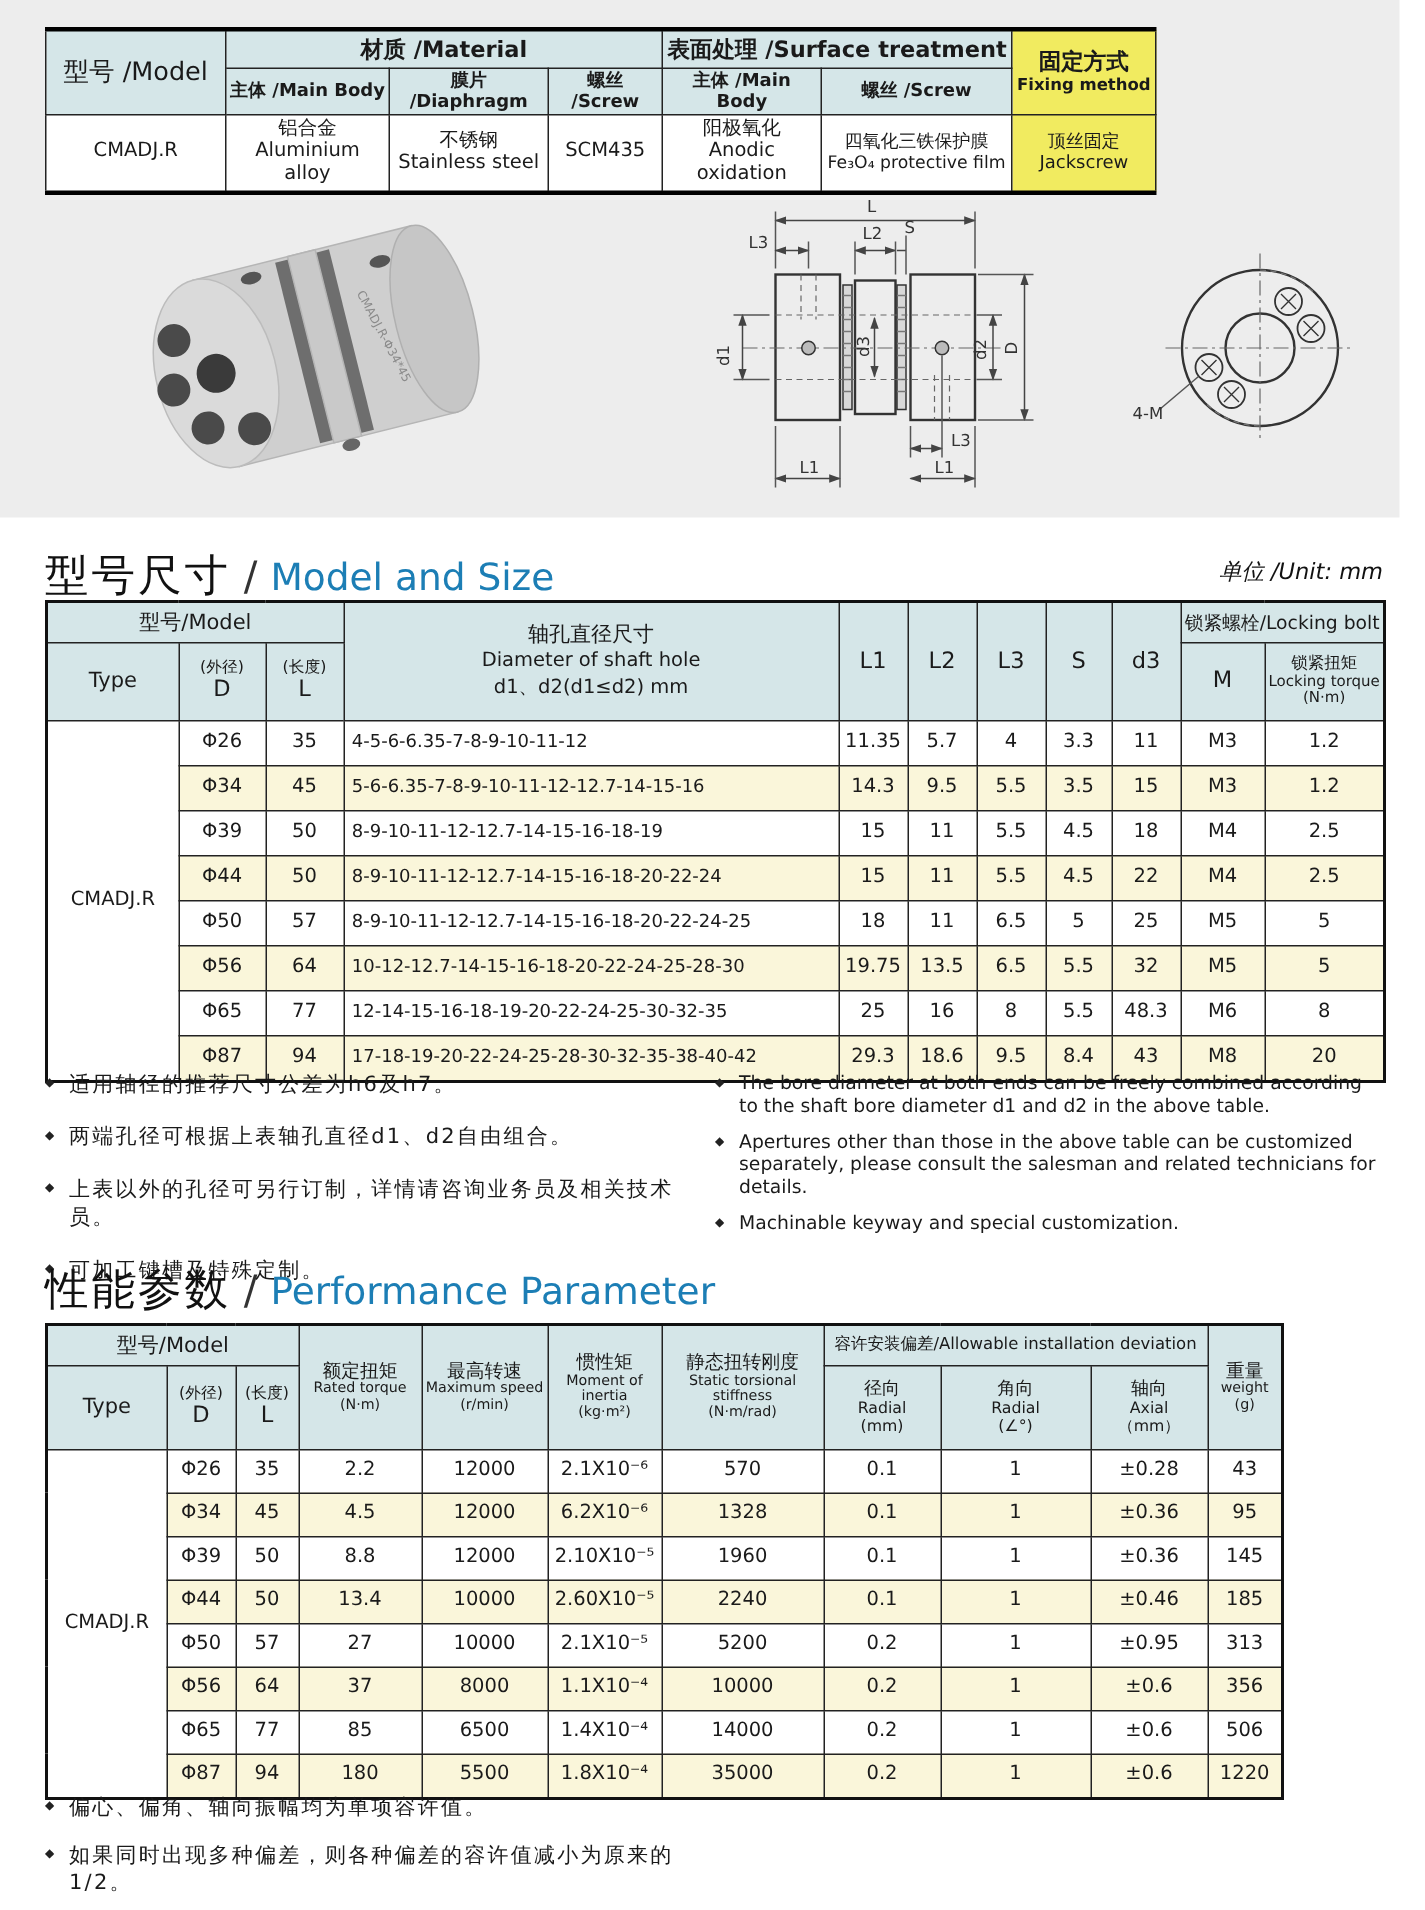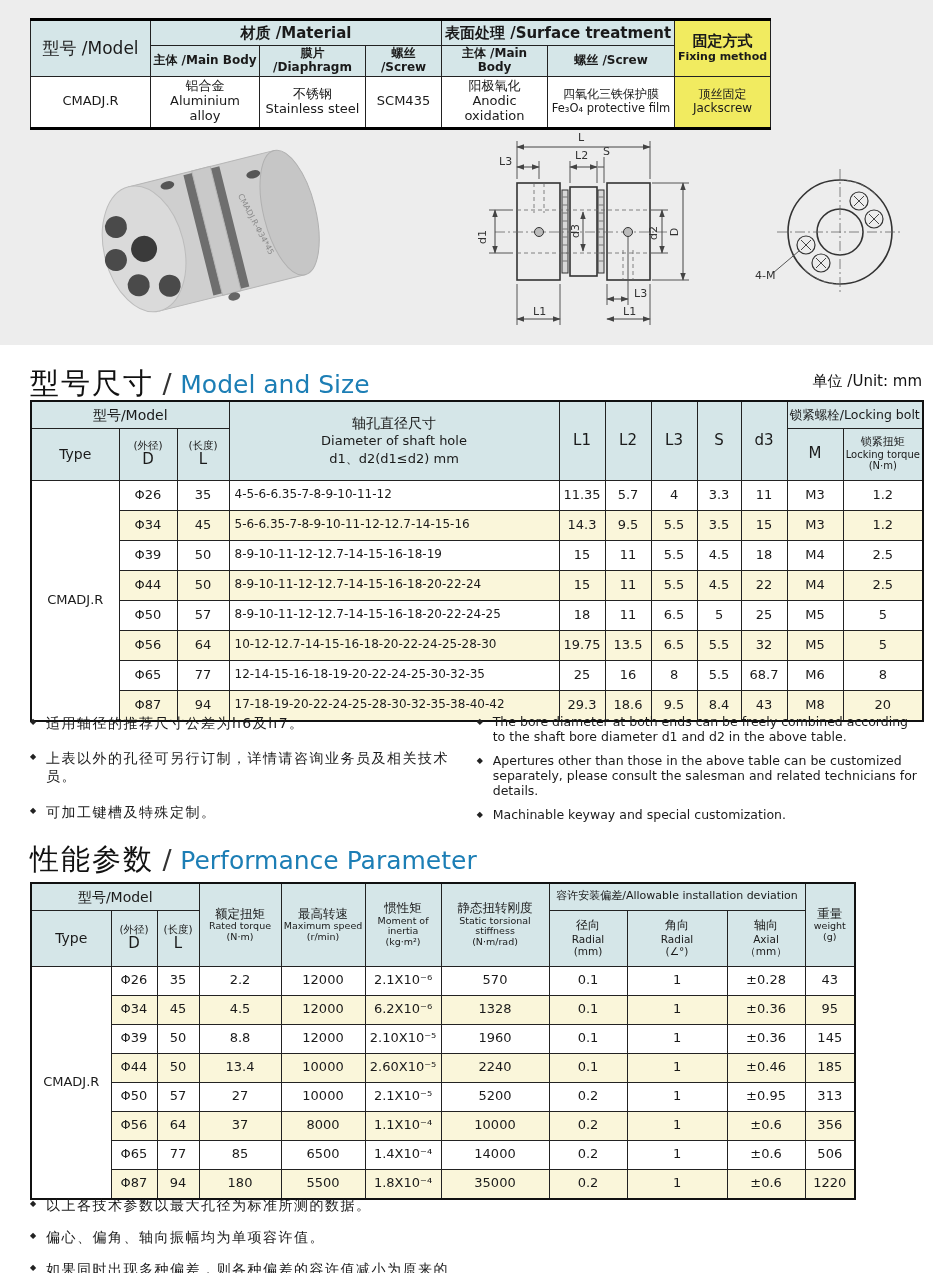--- a/index.html
+++ b/index.html
@@ -27,21 +27,21 @@
   .spec-table .big-en{font-size:13px;font-weight:normal;}
   .spec-table .r2{font-size:12px;font-weight:bold;height:25px;}
   .spec-table td{font-size:13px;height:48px;background:#fff;}
   .spec-table .r1{height:26px;}
 
   
   .section-title{position:absolute;left:30px;white-space:nowrap;}
   .section-title .t-zh{font-size:29px;color:#111;letter-spacing:2px;}
   .section-title .t-sl{font-size:27px;color:#333;}
   .section-title .t-en{font-size:25px;color:#1c7eb5;}
-  .unit-note{position:absolute;right:28px;top:372px;font-size:15px;color:#111;}
+  .unit-note{position:absolute;right:28px;top:372px;font-size:15px;color:#111;font-style:italic;}
 
   
   .size-table{position:absolute;left:30px;top:400px;width:892px;border:2px solid #111;background:#fff;}
   .size-table th{font-weight:normal;}
   .size-table .letter{font-size:15px;}
   .size-table tbody td{height:27px;font-size:13px;}
   .size-table tbody td.left{text-align:left;padding-left:5px;font-size:12px;}
 
   
   .perf-table{position:absolute;left:30px;top:882px;width:824px;border:2px solid #111;background:#fff;}
@@ -371,21 +371,21 @@
         <td>5</td>
       </tr>
       <tr>
         <td>Φ65</td>
         <td>77</td>
         <td class="left">12-14-15-16-18-19-20-22-24-25-30-32-35</td>
         <td>25</td>
         <td>16</td>
         <td>8</td>
         <td>5.5</td>
-        <td>68.7</td>
+        <td>48.3</td>
         <td>M6</td>
         <td>8</td>
       </tr>
       <tr class="alt">
         <td>Φ87</td>
         <td>94</td>
         <td class="left">17-18-19-20-22-24-25-28-30-32-35-38-40-42</td>
         <td>29.3</td>
         <td>18.6</td>
         <td>9.5</td>
@@ -393,20 +393,21 @@
         <td>43</td>
         <td>M8</td>
         <td>20</td>
       </tr>
     </tbody>
 </table>
 
 <div class="notes notes1">
   <ul class="notes-zh">
       <li>适用轴径的推荐尺寸公差为h6及h7。</li>
+      <li>两端孔径可根据上表轴孔直径d1、d2自由组合。</li>
       <li>上表以外的孔径可另行订制，详情请咨询业务员及相关技术员。</li>
       <li>可加工键槽及特殊定制。</li>
     </ul>
   <ul class="notes-en">
       <li>The bore diameter at both ends can be freely combined according to the shaft bore diameter d1 and d2 in the above table.</li>
       <li>Apertures other than those in the above table can be customized separately, please consult the salesman and related technicians for details.</li>
       <li>Machinable keyway and special customization.</li>
     </ul>
 </div>
 
@@ -581,19 +582,18 @@
         <td>0.2</td>
         <td>1</td>
         <td>±0.6</td>
         <td>1220</td>
       </tr>
     </tbody>
 </table>
 
 <div class="notes notes2">
   <ul class="notes-zh">
-      <li>以上各技术参数以最大孔径为标准所测的数据。</li>
       <li>偏心、偏角、轴向振幅均为单项容许值。</li>
       <li>如果同时出现多种偏差，则各种偏差的容许值减小为原来的1/2。</li>
     </ul>
   <ul class="notes-en">
     </ul>
 </div>
 
 </body></html>

